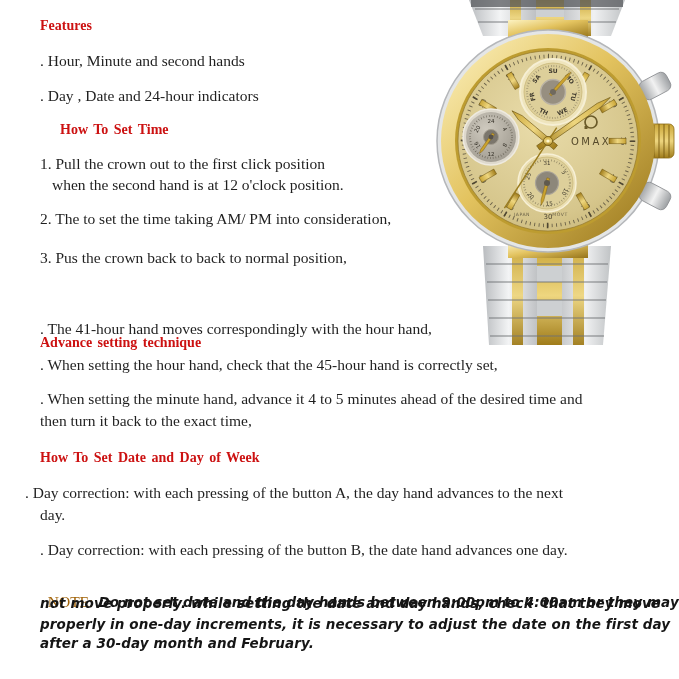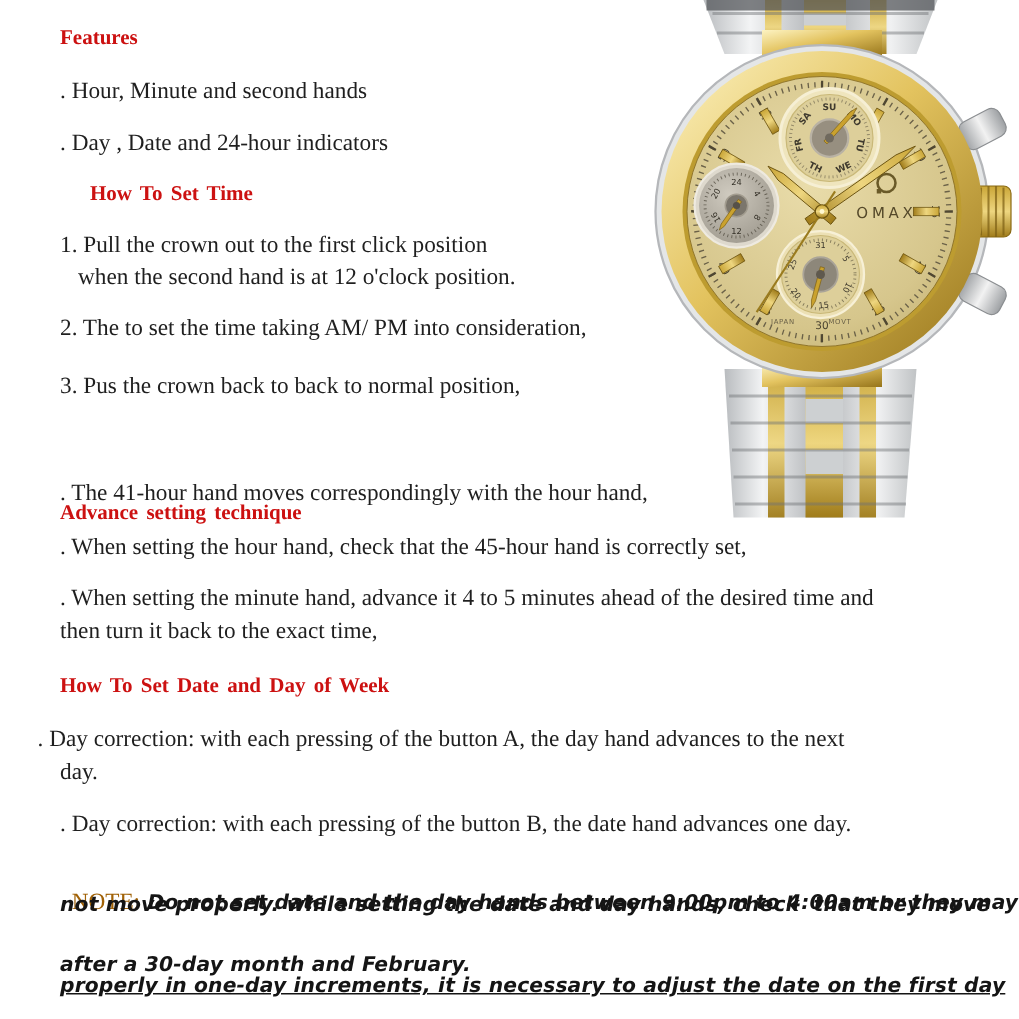--- a/index.html
+++ b/index.html
@@ -243,14 +243,14 @@
 
 <div class="line heading" style="left:40px; top:448px;">How To Set Date and Day of Week</div>
 <div class="line" style="left:25px; top:483px;">. Day correction: with each pressing of the button A, the day hand advances to the next</div>
 <div class="line" style="left:40px; top:505px;">day.</div>
 <div class="line" style="left:40px; top:540px;">. Day correction: with each pressing of the button B, the date hand advances one day.</div>
 
 <div class="line" style="left:40px; top:572px;">
   <span class="note-label">NOTE:</span><span class="note-text">Do not set date and the day hands between 9:00pm to 4:00am or they may</span>
 </div>
 <div class="line note-text" style="left:40px; top:593px;">not move properly. while setting the date and day hands, check  that they move</div>
-<div class="line note-text" style="left:40px; top:647px;text-decoration:underline;">properly in one-day increments, it is necessary to adjust the date on the first day</div>
+<div class="line note-text" style="left:40px; top:614px;">properly in one-day increments, it is necessary to adjust the date on the first day</div>
 <div class="line note-text" style="left:40px; top:633px;">after a 30-day month and February.</div>
 
 </body></html>

